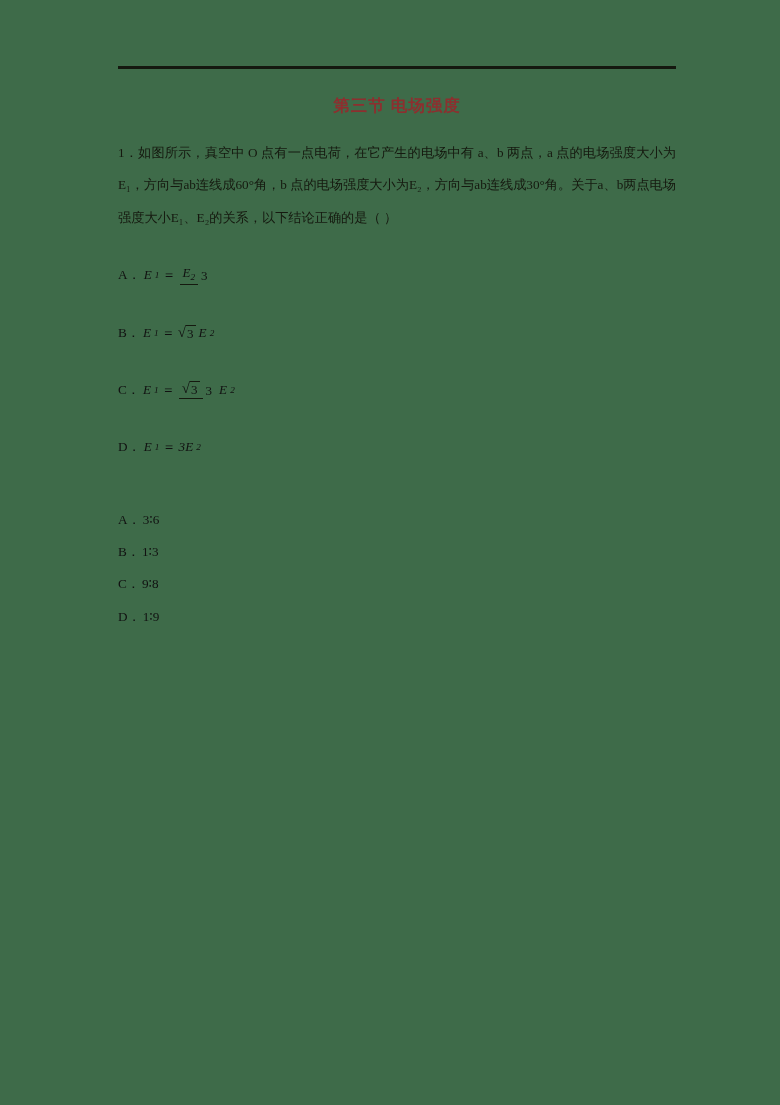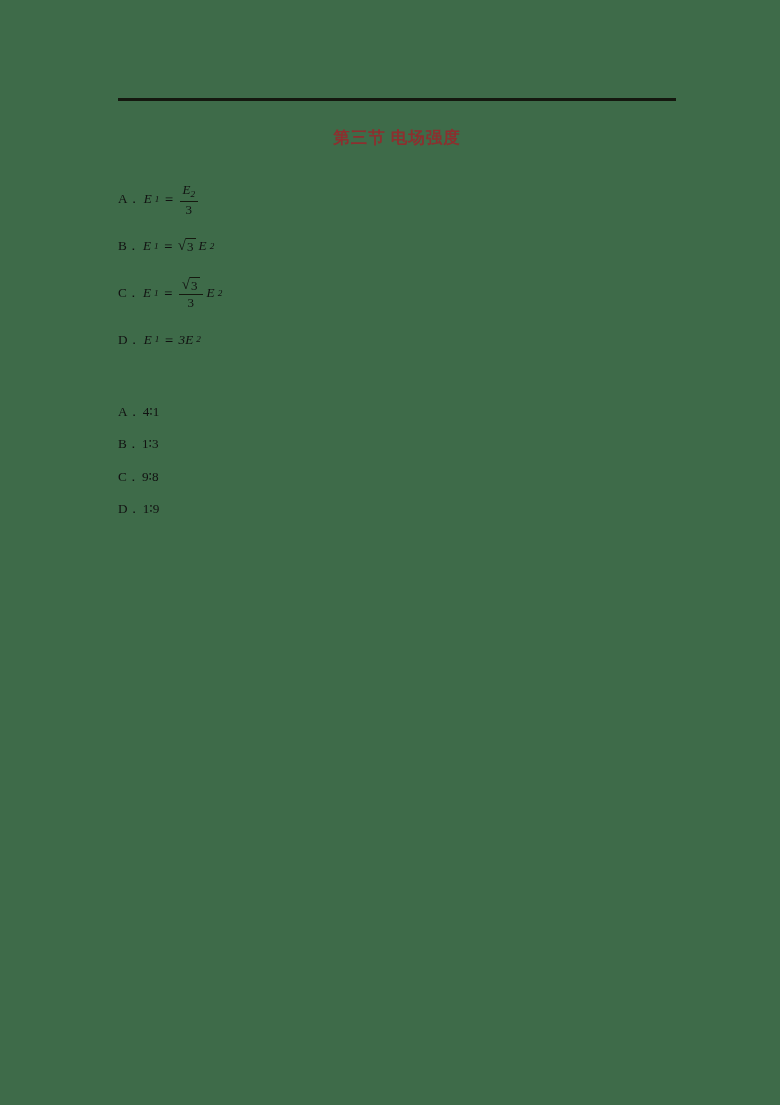--- a/index.html
+++ b/index.html
@@ -12,21 +12,21 @@
     background: #3e6b49;
     font-family: "Liberation Serif", "DejaVu Serif", serif;
     color: #111111;
     overflow: hidden;
   }
   .page {
     position: relative;
     width: 780px;
     height: 1105px;
     box-sizing: border-box;
-    padding: 98px 92px 0 118px;
+    padding: 66px 92px 0 118px;
     border-radius: 25px;
   }
   .rule {
     height: 3px;
     background: #14180f;
     width: 558px;
     margin: 0 0 26px 0;
   }
   .doc-title {
     text-align: center;
@@ -65,25 +65,24 @@
   }
   .italic {
     font-style: italic;
   }
   .sub {
     font-size: 9.2px;
     vertical-align: -3px;
   }
   .frac {
     display: inline-flex;
-    flex-direction: column;
     align-items: center;
     vertical-align: middle;
     line-height: 1.05;
-    margin: 0 1px;
+    margin: 18px 1px;
   }
   .frac .num {
     padding: 0 3px 1px 3px;
     border-bottom: 1.2px solid #15190f;
     font-size: 13px;
   }
   .frac .den {
     padding: 1px 3px 0 3px;
     font-size: 13px;
   }
@@ -109,20 +108,21 @@
 </head>
 <body>
 
 <div class="page">
 
   <div class="rule"></div>
 
   <div class="doc-title">第三节 电场强度</div>
 
   <div class="q-block">
+    <p class="para">1．如图所示，真空中 O 点有一点电荷，在它产生的电场中有 a、b 两点，a 点的电场强度大小为E₁，方向与ab连线成60°角，b 点的电场强度大小为E₂，方向与ab连线成30°角。关于a、b两点电场强度大小E₁、E₂的关系，以下结论正确的是（    ）</p>
 
     <div class="spacer-sm"></div>
 
     <div class="opt">
       <span class="opt-math">
         <span>A．</span>
         <span class="italic">E</span>
           <span class="sub italic">1</span>
         <span>＝</span>
         <span class="frac">
@@ -184,21 +184,21 @@
       </span>
     </div>
   </div>
 
   <div class="q-spacer"></div>
 
   <div class="q-block">
 
     <div class="opt">
       <span>A．</span>
-        <span>4∶1</span>
+        <span>3∶6</span>
     </div>
     <div class="opt">
       <span>B．</span>
         <span>1∶3</span>
     </div>
     <div class="opt">
       <span>C．</span>
         <span>9∶8</span>
     </div>
     <div class="opt">

